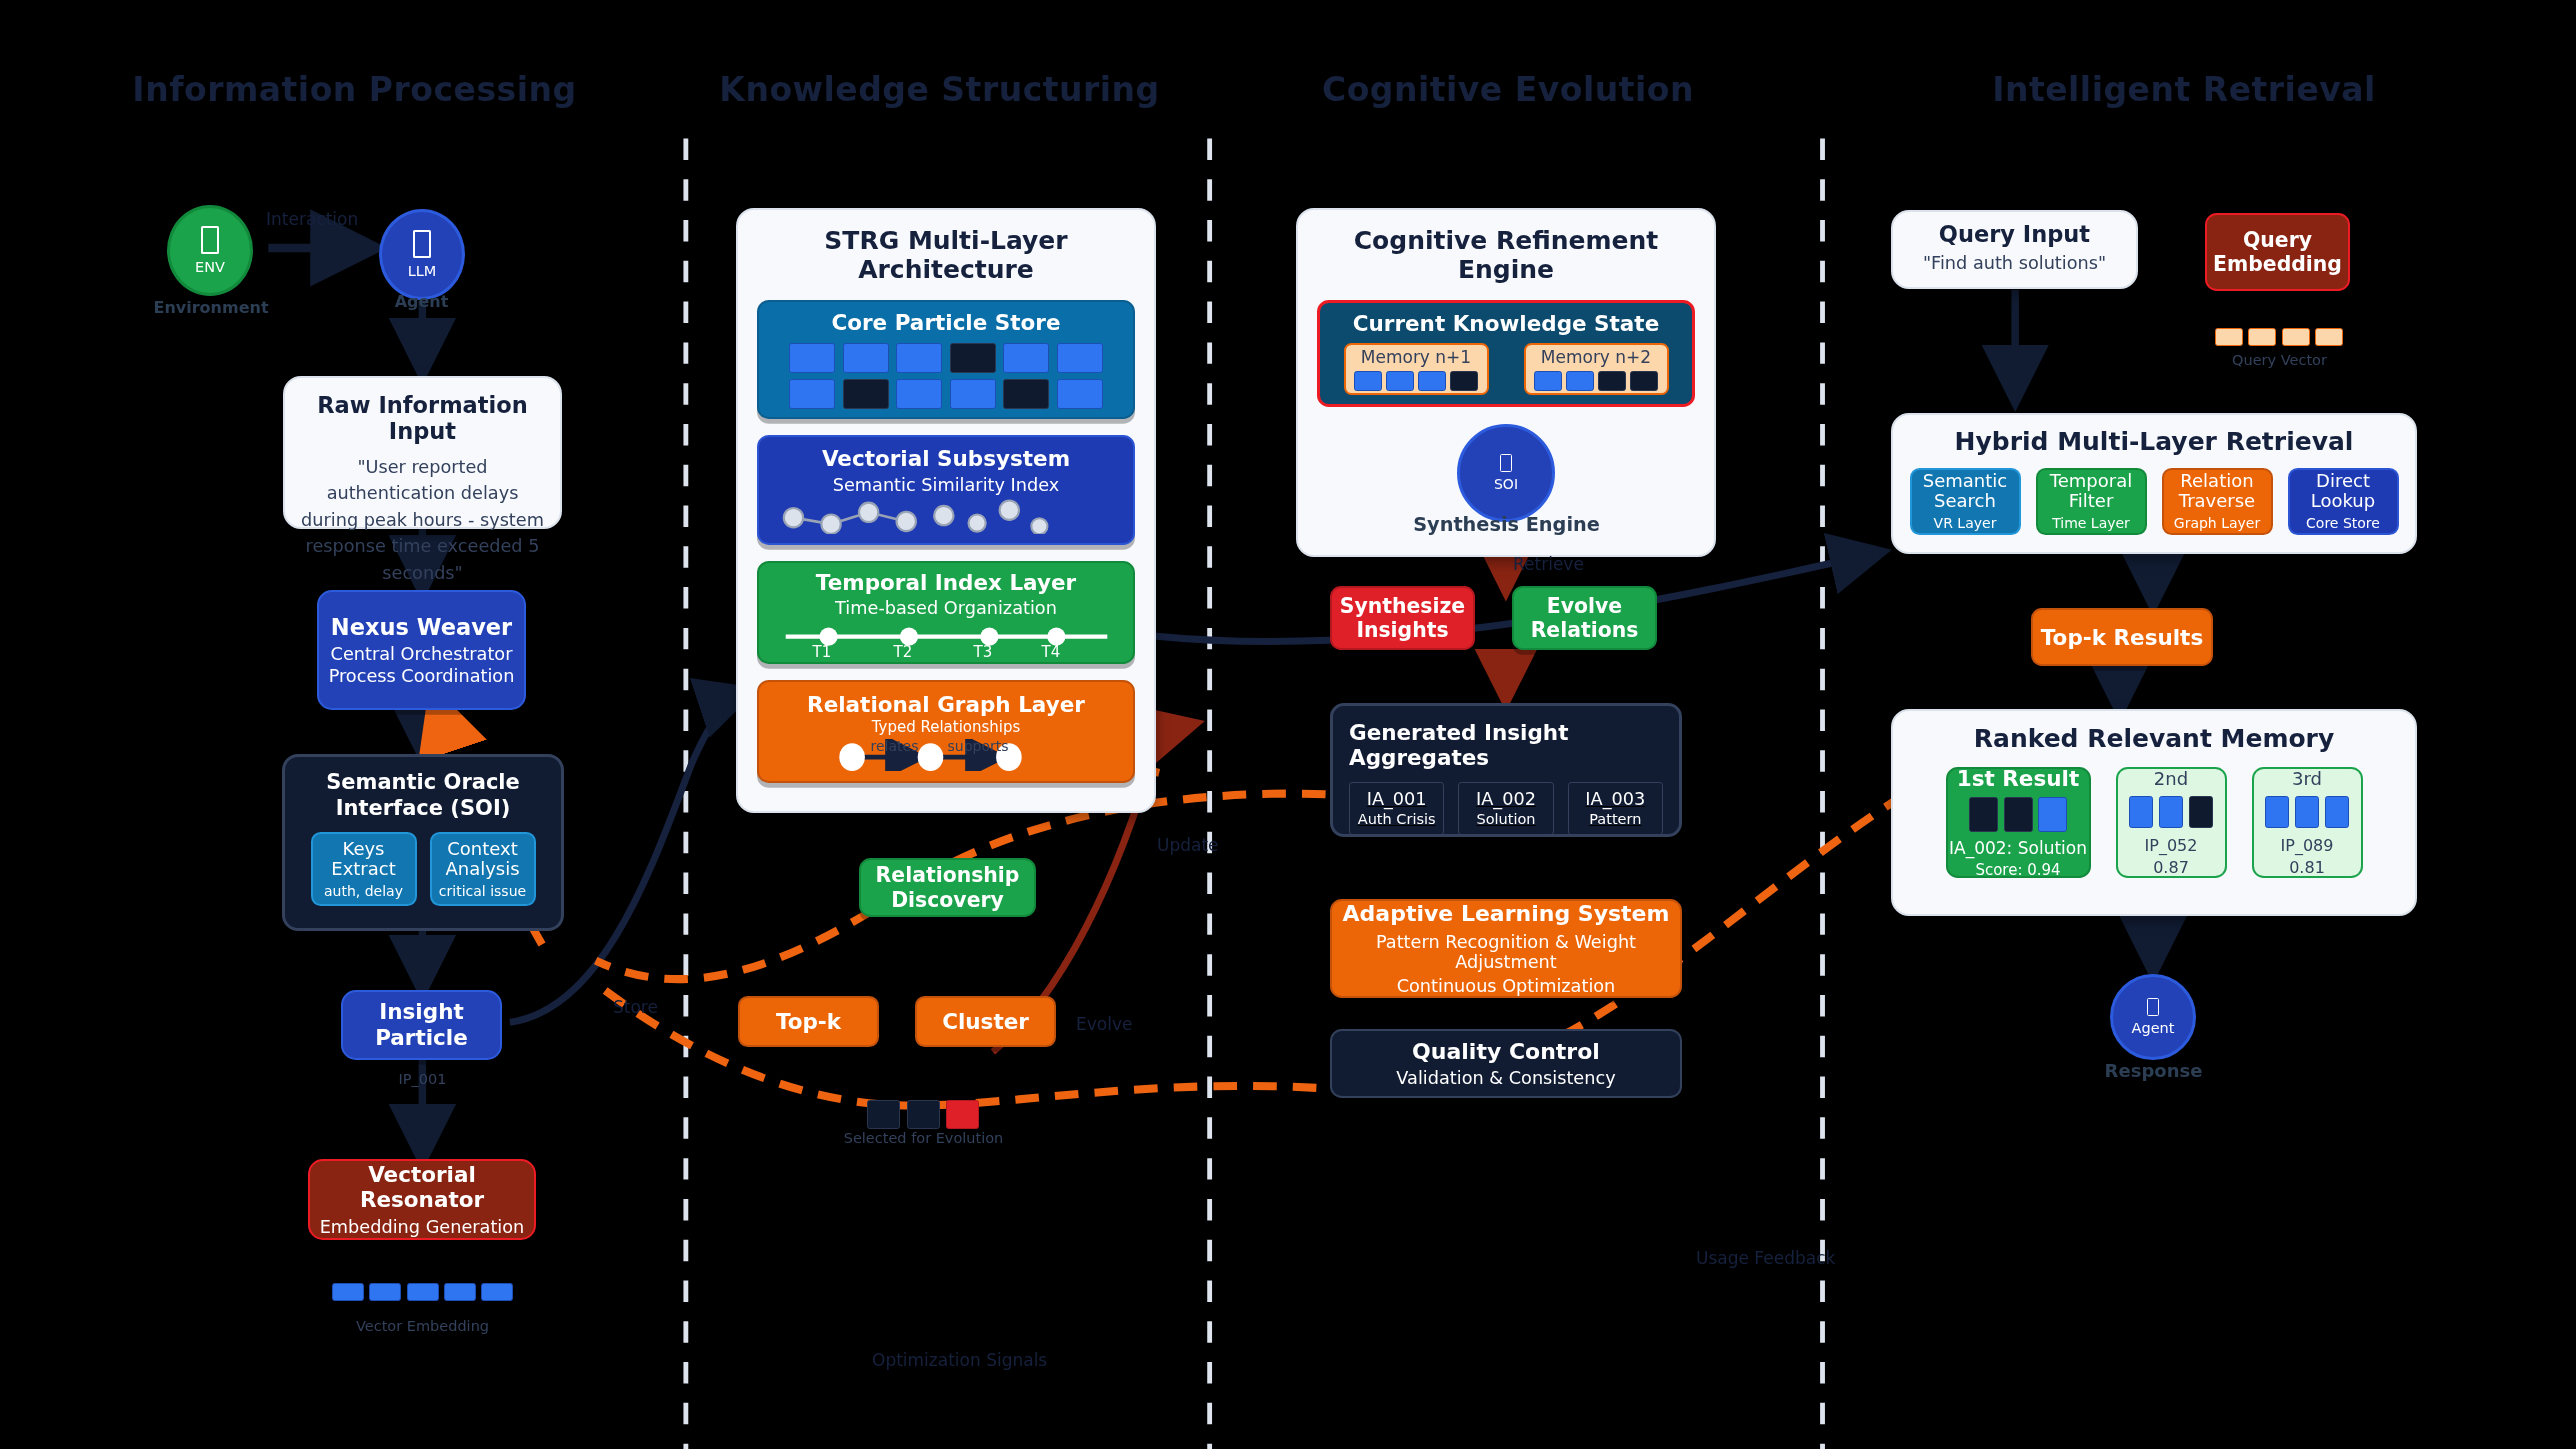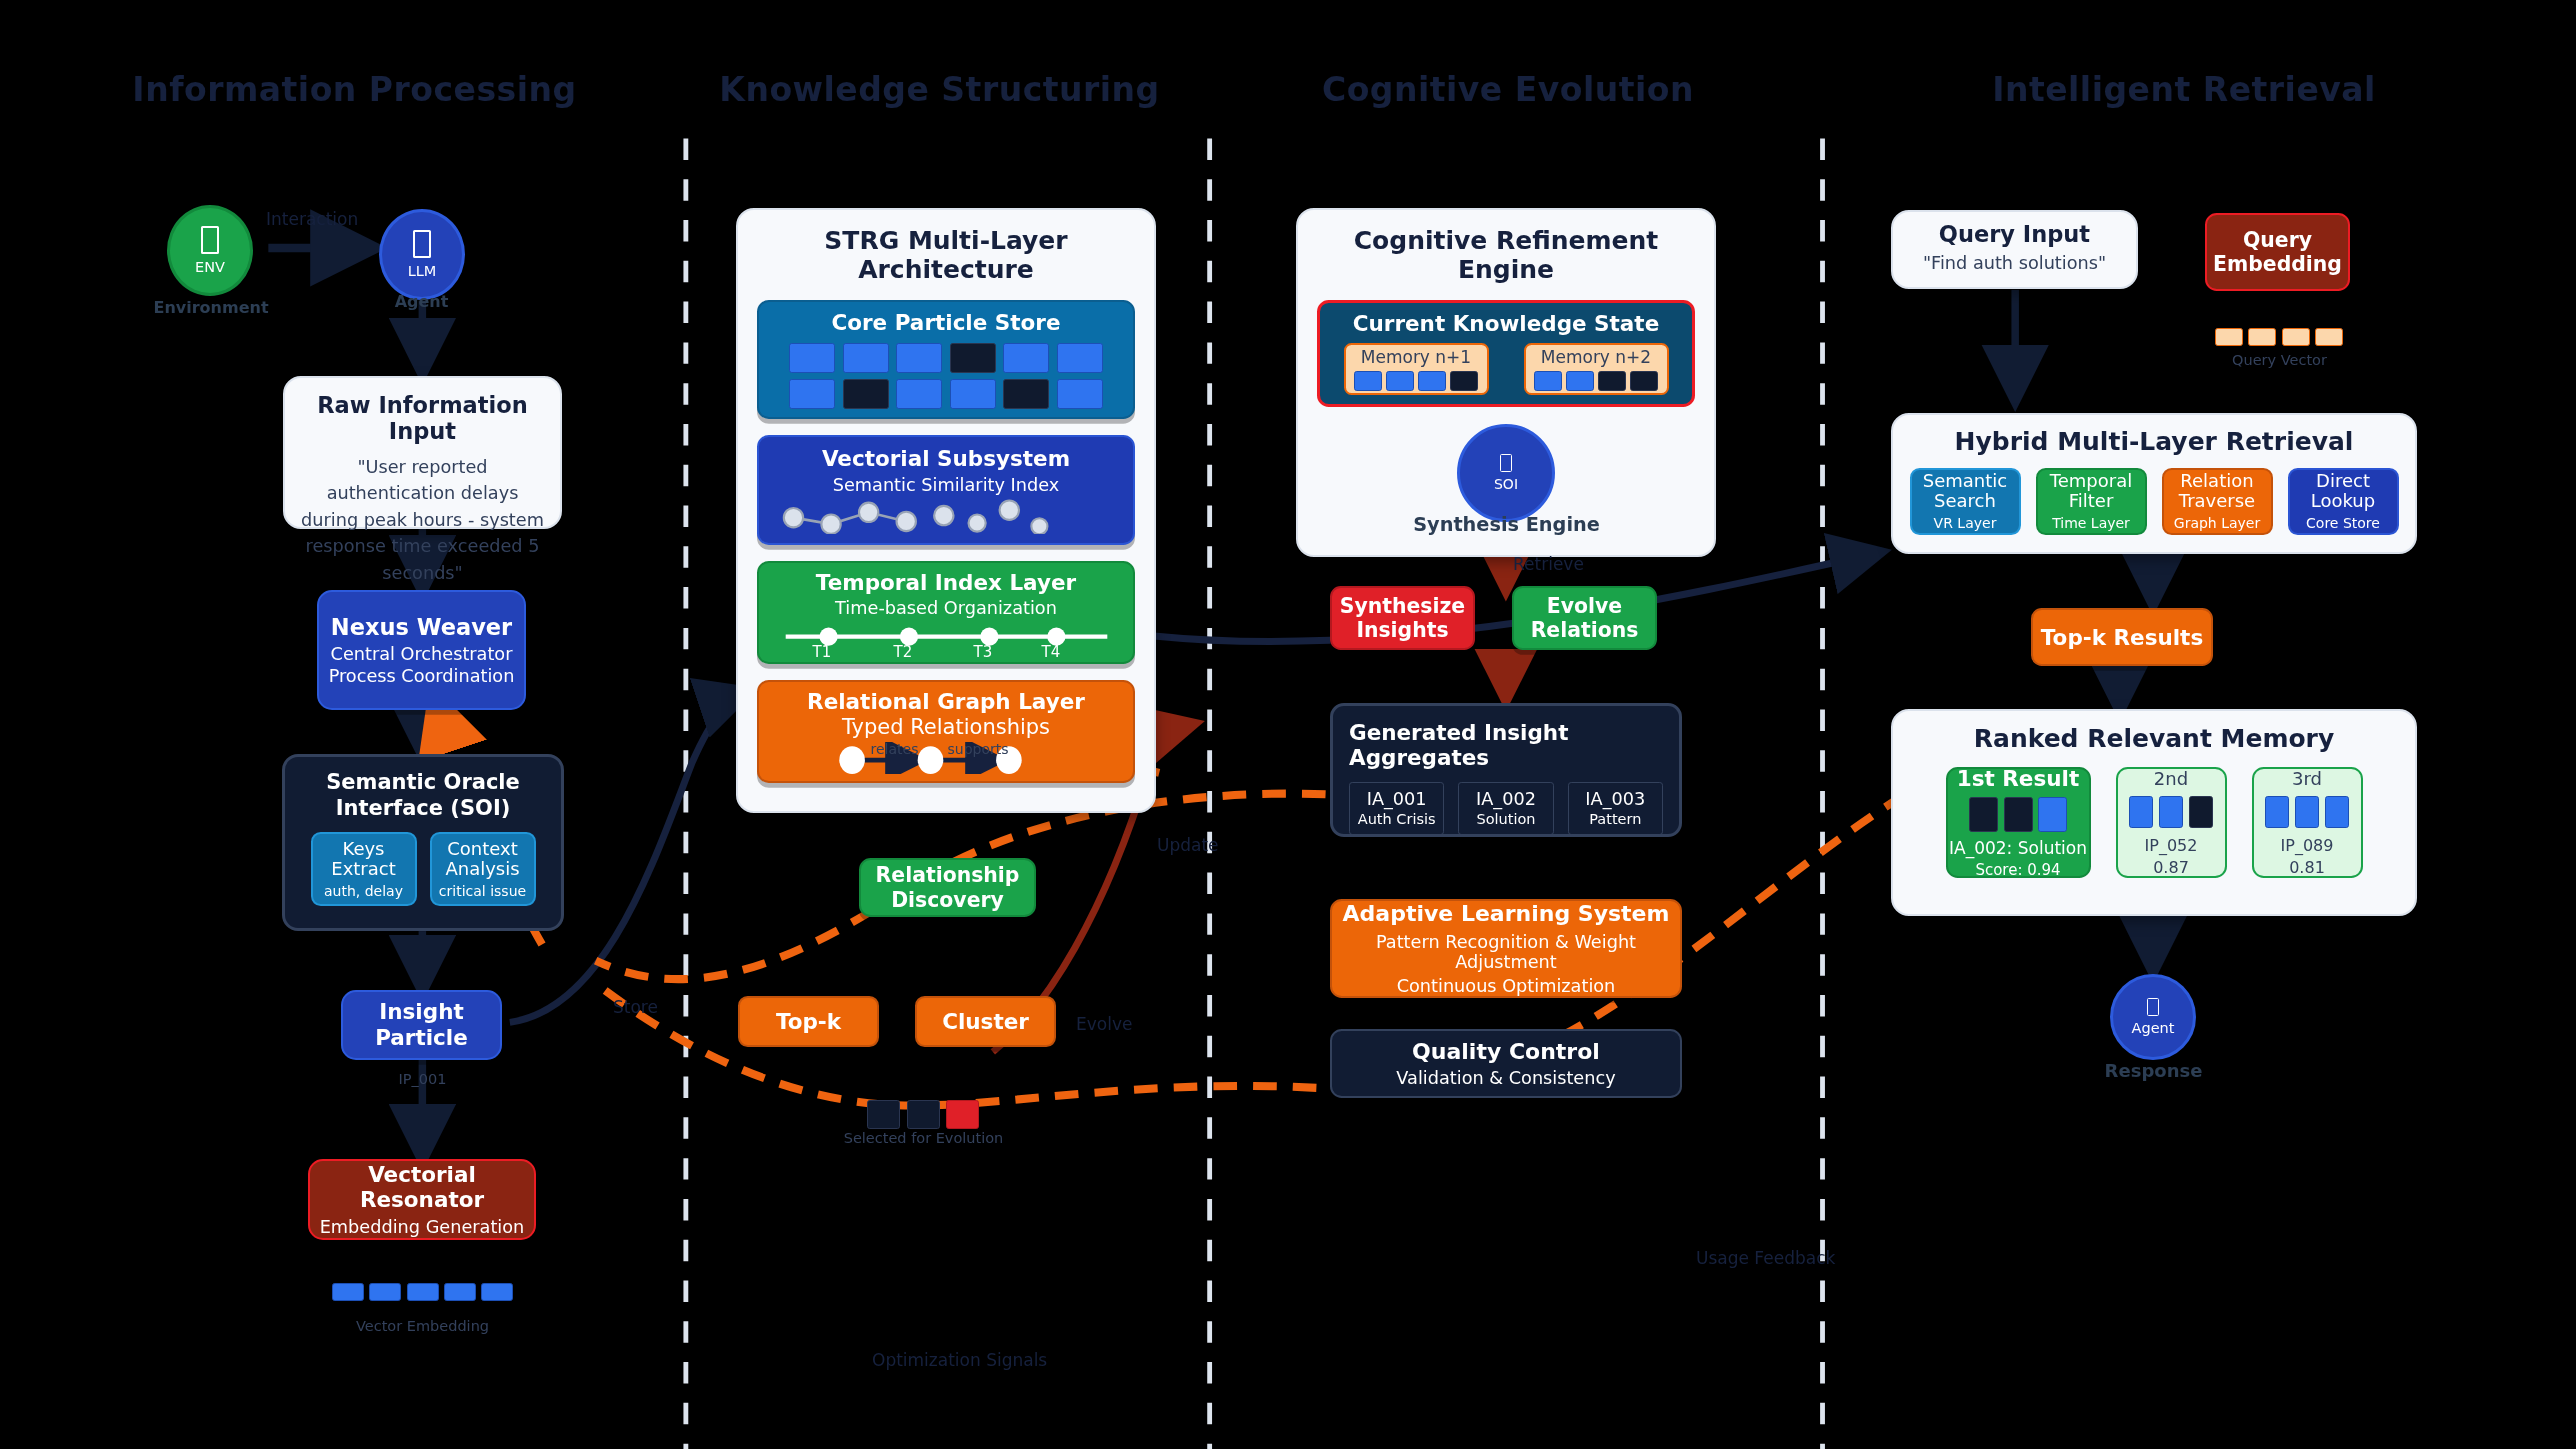--- a/index.html
+++ b/index.html
@@ -240,21 +240,21 @@
         </svg>
         <span class="abs" style="left:33px;top:18px;font-size:15px;color:#fff;">T1</span>
         <span class="abs" style="left:114px;top:18px;font-size:15px;color:#fff;">T2</span>
         <span class="abs" style="left:194px;top:18px;font-size:15px;color:#fff;">T3</span>
         <span class="abs" style="left:262px;top:18px;font-size:15px;color:#fff;">T4</span>
       </div>
     </div>
 
     <div class="node orange" style="margin-top:16px;height:99px;border-radius:11.8px;overflow:hidden;">
       <div class="t1" style="font-size:21.5px;">Relational Graph Layer</div>
-      <div class="t2" style="font-size:21px;margin-top:1px;">Typed Relationships</div>
+      <div class="t2" style="font-size:15px;margin-top:1px;">Typed Relationships</div>
       <div style="position:relative;width:301px;height:32px;margin-top:3.2px;">
         <svg width="301" height="32" style="position:absolute;left:0;top:0;" viewBox="0 0 560 60">
           <defs>
             <marker id="rg-ar" markerWidth="9" markerHeight="9" refX="7" refY="4.5" orient="auto">
               <path d="M0,0 L9,4.5 L0,9 z" fill="#16213e"></path>
             </marker>
           </defs>
           <line x1="122" y1="34" x2="228" y2="34" stroke="#16213e" stroke-width="9" marker-end="url(#rg-ar)"></line>
           <line x1="272" y1="34" x2="378" y2="34" stroke="#16213e" stroke-width="9" marker-end="url(#rg-ar)"></line>
           <ellipse cx="103" cy="34" rx="24" ry="26" fill="#fff"></ellipse>
@@ -332,21 +332,21 @@
   <div class="abs node red" style="left:1330px;top:586px;width:145px;height:64px;border-radius:10.7px;">
     <div class="t1" style="font-size:20.4px;line-height:1.2;">Synthesize Insights</div>
   </div>
   <div class="abs node green" style="left:1512px;top:586px;width:145px;height:64px;border-radius:10.7px;">
     <div class="t1" style="font-size:20.4px;line-height:1.2;">Evolve Relations</div>
   </div>
 
   <div class="abs" style="left:1330px;top:703px;width:352px;height:134px;background:#111c33;
               border:3.2px solid #33415c;border-radius:14px;padding:14px 16px;box-sizing:border-box;">
     <div style="font-size:21.5px;font-weight:bold;color:#fff;text-align:left;">Generated Insight Aggregates</div>
-    <div style="display:flex;gap:14px;justify-content:center;margin-top:11.8px;">
+    <div style="display:flex;gap:14px;justify-content:center;margin-top:11.8px;text-decoration:underline;">
       <div style="width:94px;height:51px;border:1.6px solid #33415c;border-radius:3.2px;
                   display:flex;flex-direction:column;align-items:center;justify-content:center;">
         <div style="font-size:17.7px;color:#fff;">IA_001</div>
         <div style="font-size:14.5px;color:#fff;margin-top:2.1px;">Auth Crisis</div>
       </div>
       <div style="width:94px;height:51px;border:1.6px solid #33415c;border-radius:3.2px;
                   display:flex;flex-direction:column;align-items:center;justify-content:center;">
         <div style="font-size:17.7px;color:#fff;">IA_002</div>
         <div style="font-size:14.5px;color:#fff;margin-top:2.1px;">Solution</div>
       </div>

